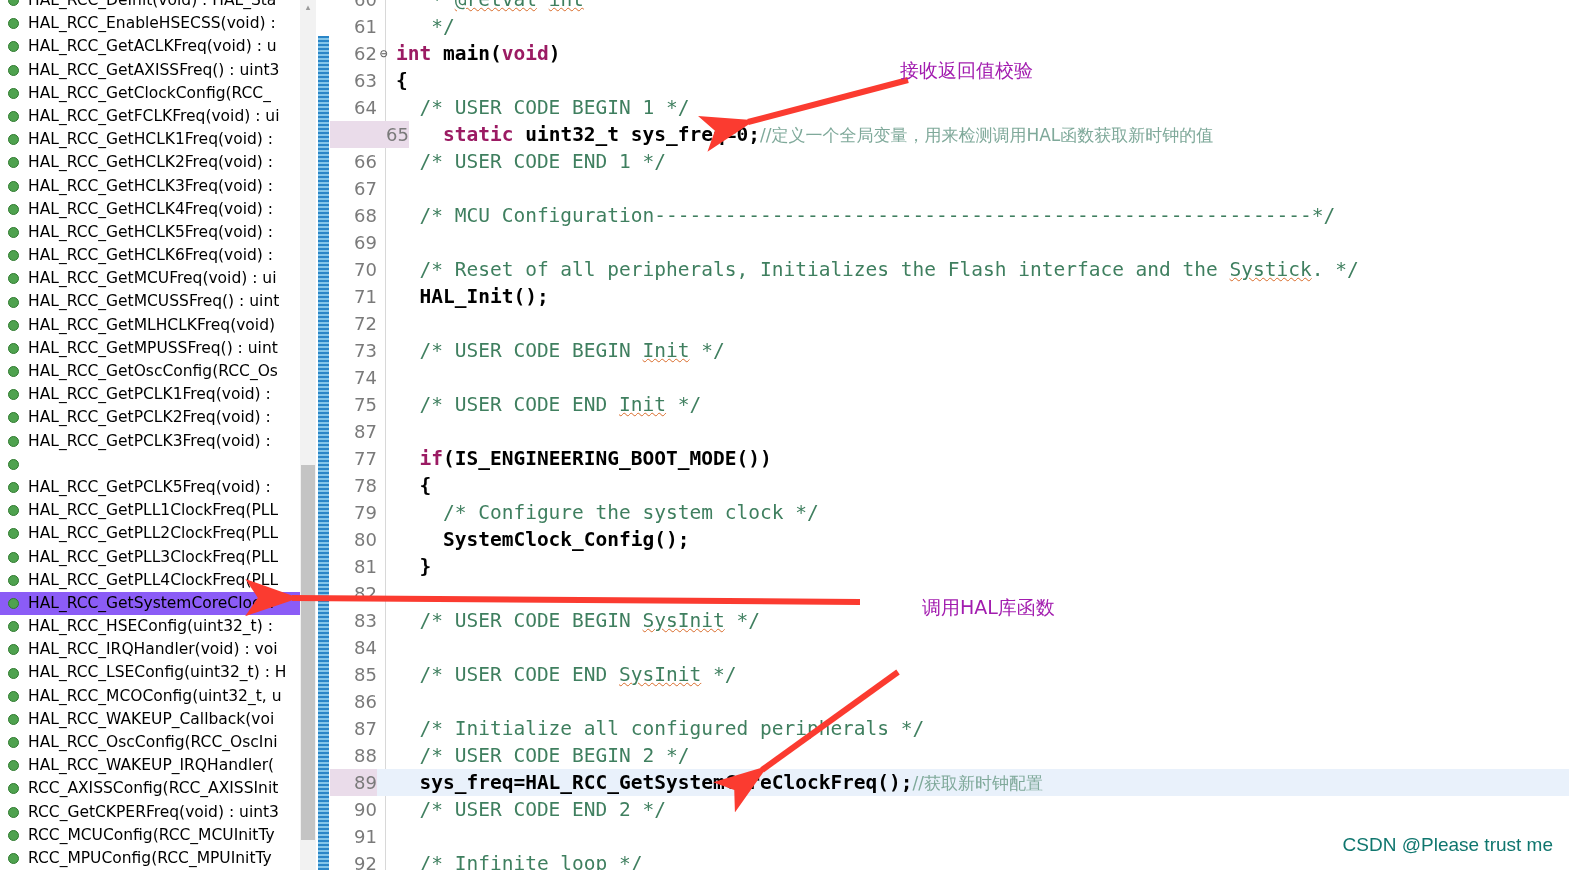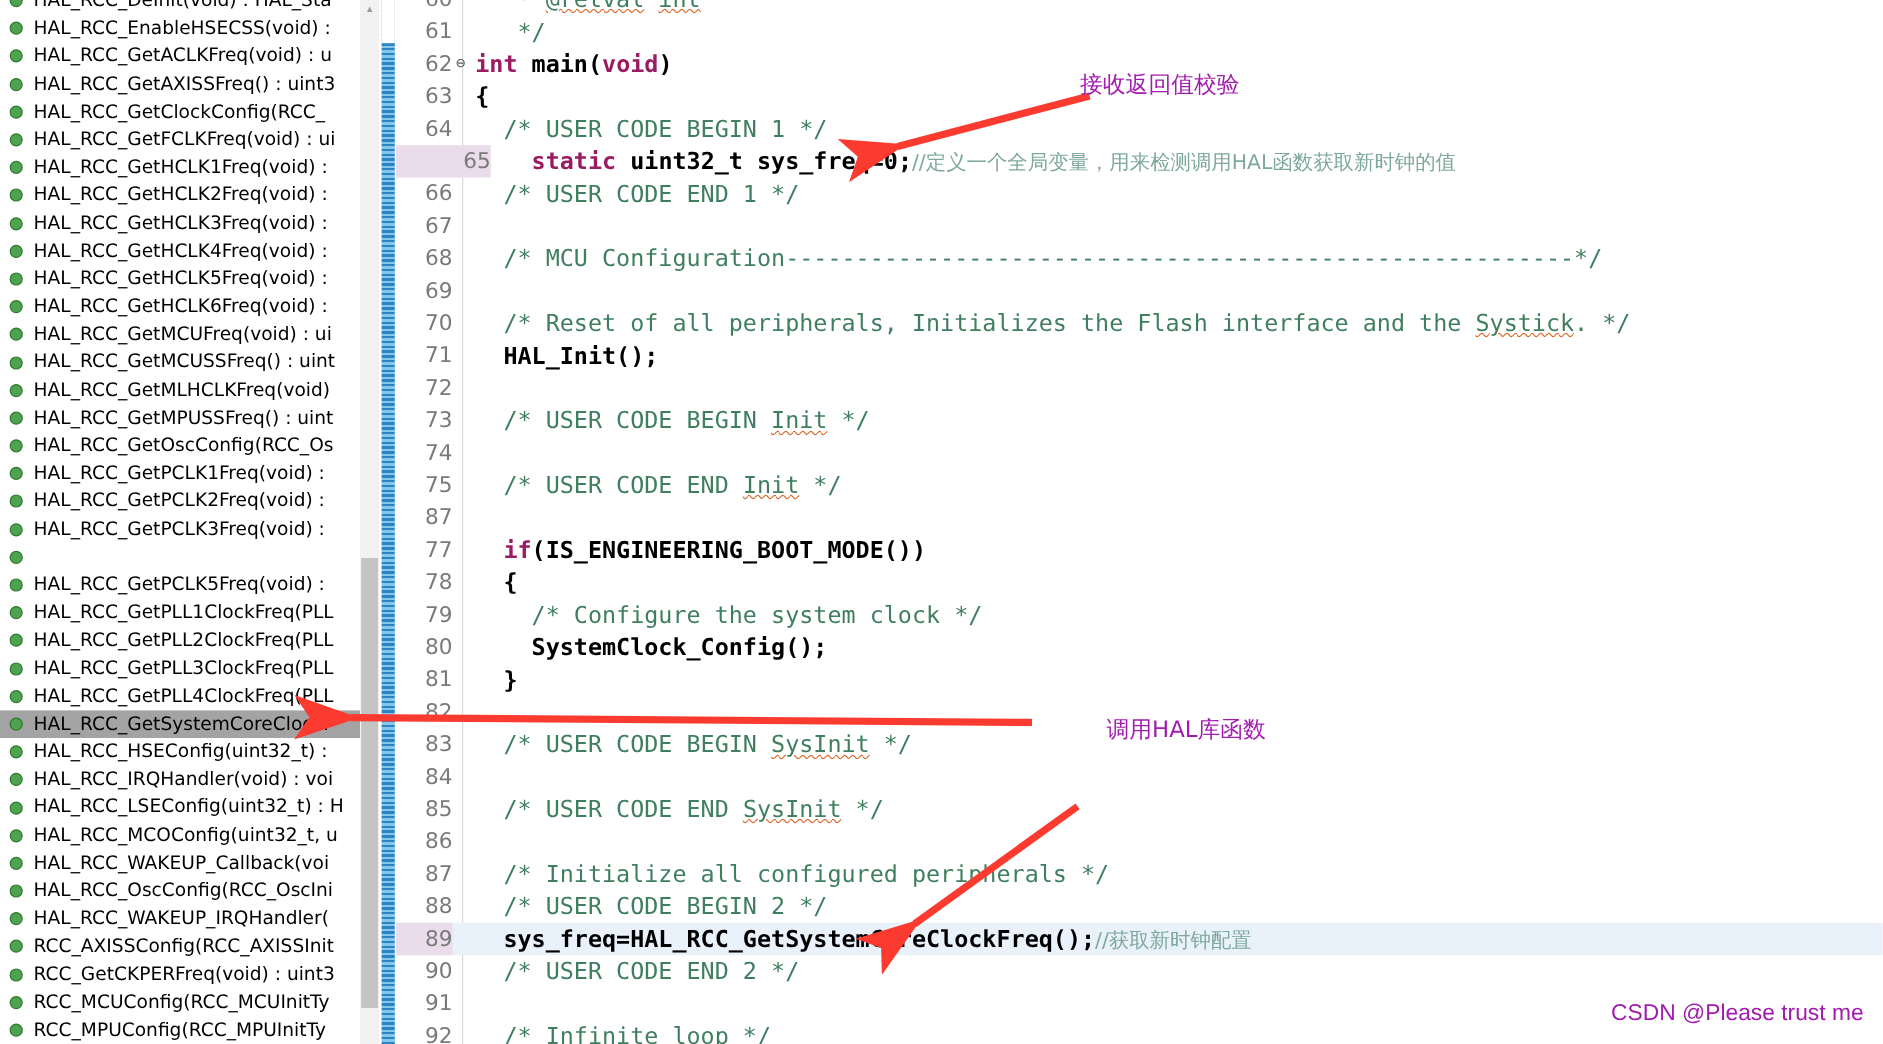--- a/index.html
+++ b/index.html
@@ -19,21 +19,21 @@
   }
   .outline-row{
     height:23.2px;line-height:23.2px;
     display:flex;align-items:center;
     padding-left:8px;
     white-space:nowrap;
     font-family:"DejaVu Sans","Liberation Sans",sans-serif;
     font-size:15.5px;color:#000000;
     box-sizing:border-box;
   }
-  .outline-row.selected{background:#a3a3a3;}
+  .outline-row.selected{background:#8b5cf6;}
   .bullet{
     width:9px;height:9px;border-radius:50%;
     background:#4fa24f;
     border:1px solid #2f7a2f;
     display:inline-block;margin-right:9px;flex:0 0 auto;
   }
   .outline-label{
     overflow:hidden;text-overflow:clip;display:inline-block;
   }
 
@@ -115,21 +115,21 @@
   .annot{
     position:absolute;color:#a21caf;
     font-family:"DejaVu Sans","Liberation Sans",sans-serif;
     font-size:19px;white-space:nowrap;
   }
   .arrow{position:absolute;pointer-events:none;}
 
   
   #watermark{
     position:absolute;right:16px;bottom:14px;
-    color:#a21caf;font-size:19px;
+    color:#0f766e;font-size:19px;
     font-family:"Liberation Sans",sans-serif;white-space:nowrap;
   }
 </style>
 </head>
 <body>
 
 <div id="root">
 
   <div id="outline-panel">
     <div id="outline-list" style="margin-top: -11px;">

